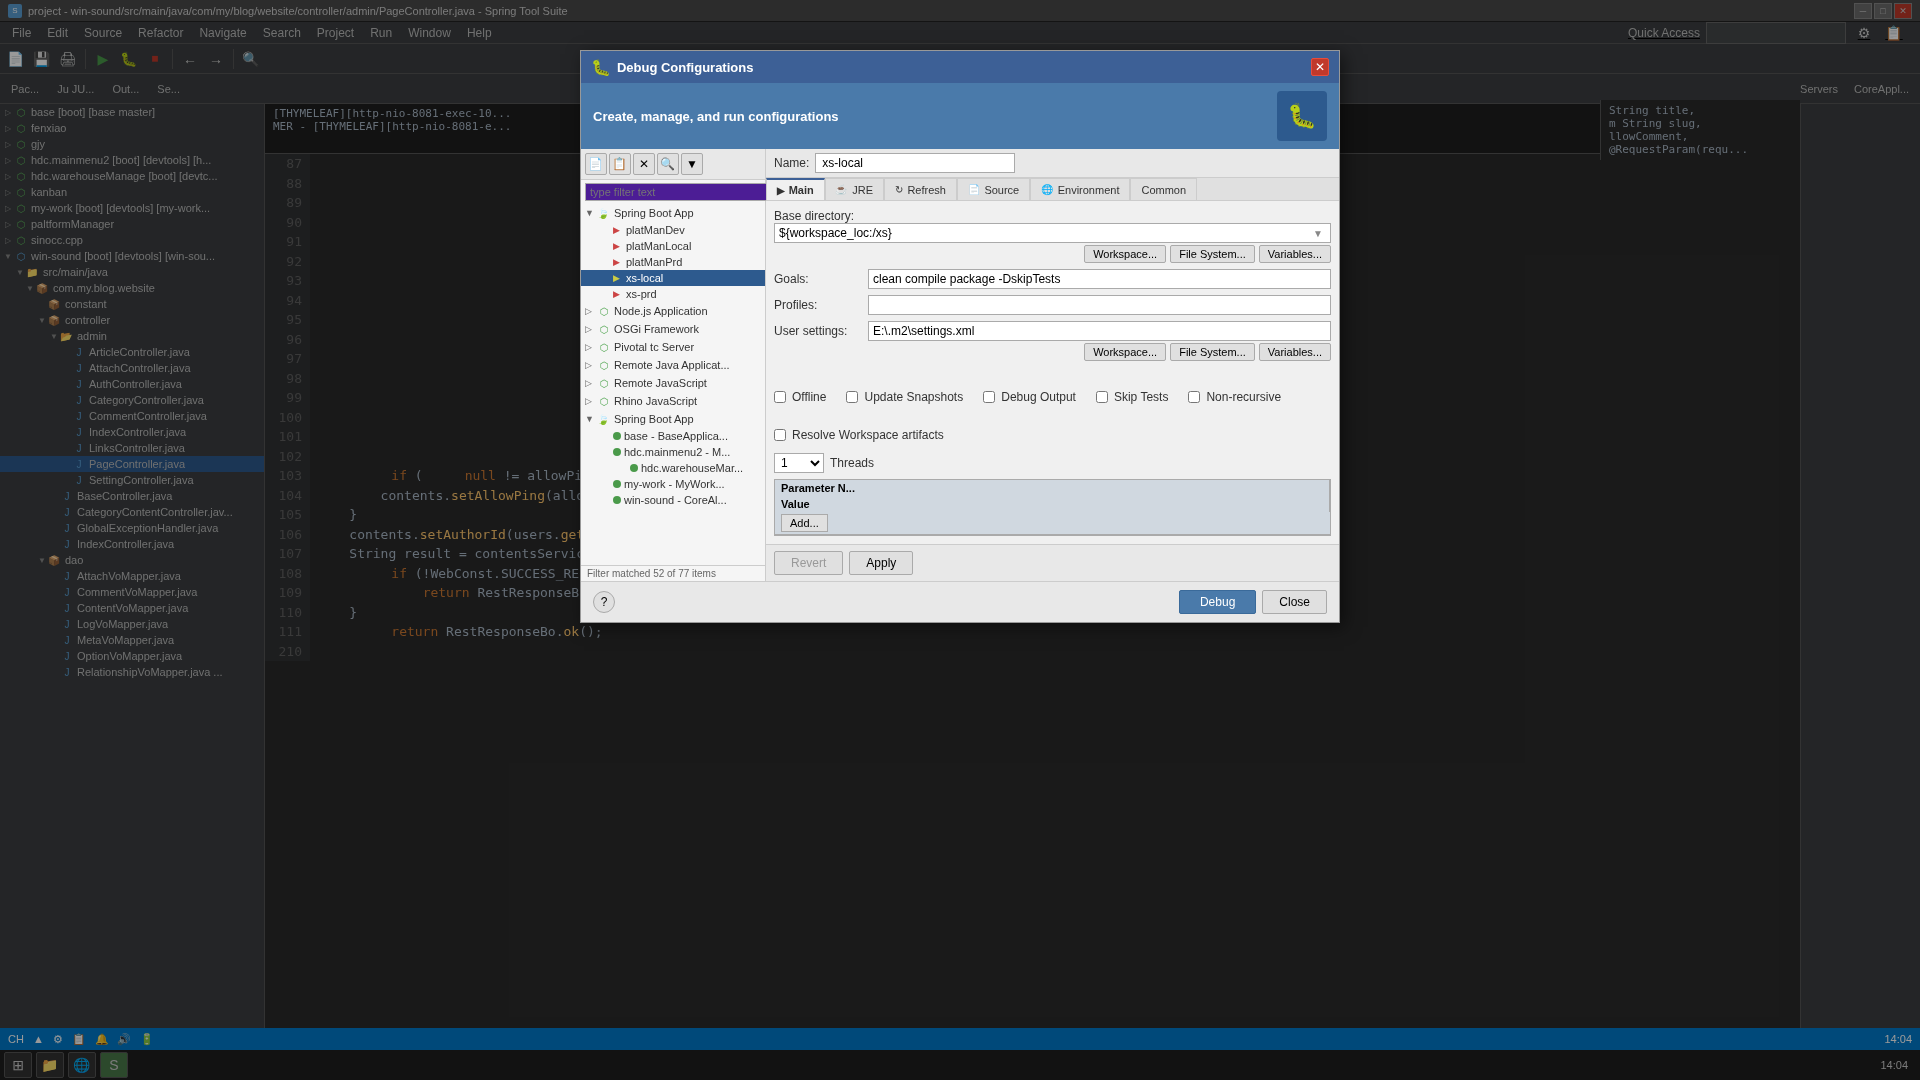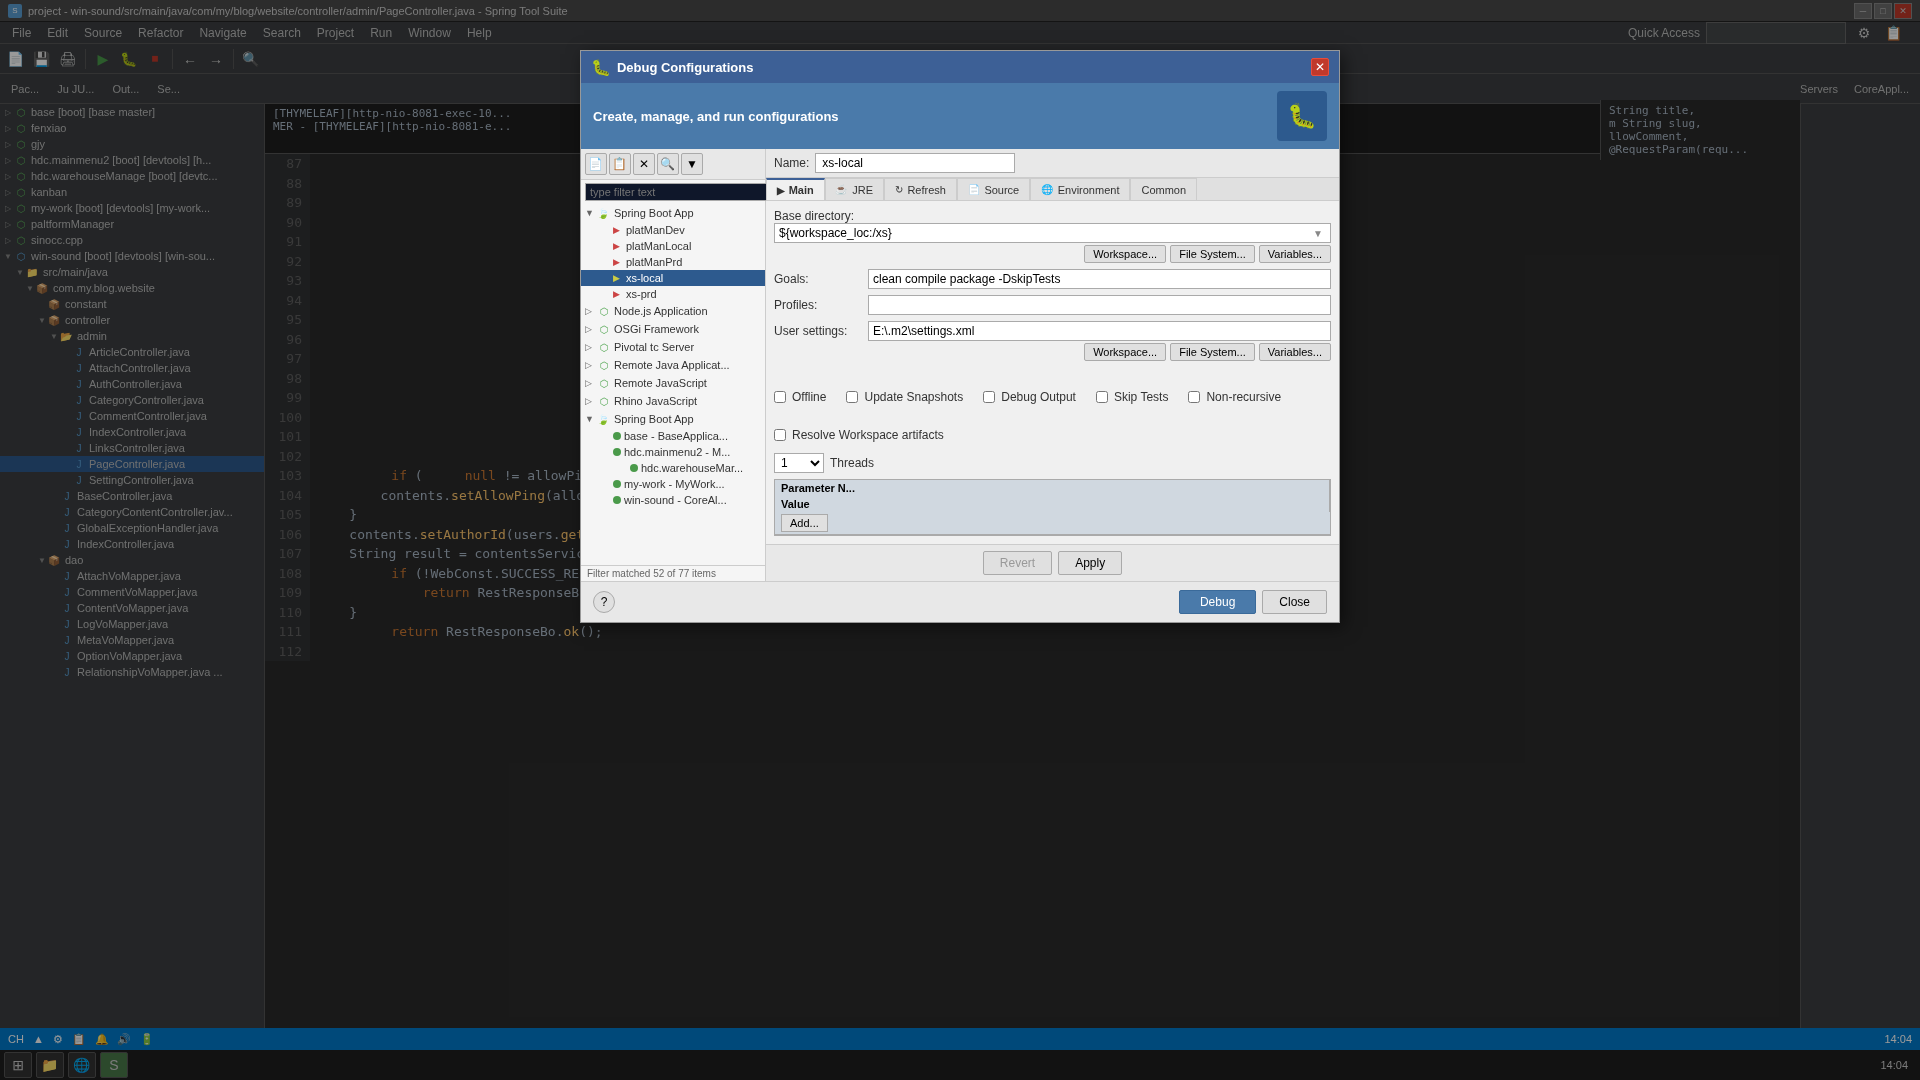--- a/index.html
+++ b/index.html
@@ -81,20 +81,21 @@
       display: flex; align-items: center; justify-content: center;
       font-size: 14px;
       border-radius: 2px;
     }
     .toolbar-separator { width: 1px; height: 20px; background: #555; margin: 0 3px; }
     .toolbar-right {
       margin-left: auto;
       display: flex;
       align-items: center;
       gap: 4px;
+      text-decoration: underline;
     }
     .quick-access-label {
       color: #bbb;
       font-size: 12px;
     }
     .quick-access-box {
       background: #45494a;
       border: 1px solid #666;
       width: 140px;
       height: 22px;
@@ -331,21 +332,21 @@
       border: 1px solid #aaa;
       display: flex; align-items: center; justify-content: center;
       font-size: 12px;
       cursor: pointer;
       border-radius: 2px;
     }
     .filter-input {
       width: 100%;
       border: 1px solid #aaa;
       padding: 2px 4px;
-      background: #0f172a;
+      background: #4c1d95;
       font-size: 11px;
       color: #888;
       margin: 3px 4px;
       display: block;
     }
     .config-tree {
       overflow-y: auto;
       flex: 1;
     }
     .cfg-item {
@@ -521,21 +522,21 @@
     .param-col:last-child { border-right: none; }
     .add-btn {
       padding: 2px 8px;
       background: #e0e0e0;
       border: 1px solid #aaa;
       font-size: 11px;
       cursor: pointer;
     }
     .config-actions {
       display: flex;
-      justify-content: center;
+      justify-content: flex-start;
       gap: 6px;
       padding: 6px 8px;
       border-top: 1px solid #ccc;
       background: #e8e8e8;
     }
     .action-btn {
       padding: 4px 16px;
       background: #e0e0e0;
       border: 1px solid #aaa;
       font-size: 12px;
@@ -953,21 +954,21 @@
       </div>
       <div class="code-line">
         <span class="line-num">110</span>
         <span class="line-code">    }</span>
       </div>
       <div class="code-line">
         <span class="line-num">111</span>
         <span class="line-code">    <span class="code-keyword">return</span> RestResponseBo.<span class="code-method">ok</span>();</span>
       </div>
       <div class="code-line">
-        <span class="line-num">112</span>
+        <span class="line-num">210</span>
         <span class="line-code"></span>
       </div>
     </div>
 
     <div style="position:absolute; right:120px; top:100px; width:200px; background:#2b2b2b; padding:4px 8px; font-family:'Consolas',monospace; font-size:11px; color:#a9b7c6; border-left:1px solid #555; pointer-events:none;">
       <div><span class="code-type">String</span> title,</div>
       <div>m <span class="code-type">String</span> slug,</div>
       <div>llowComment, @RequestParam(requ...</div>
     </div>
   </div>

